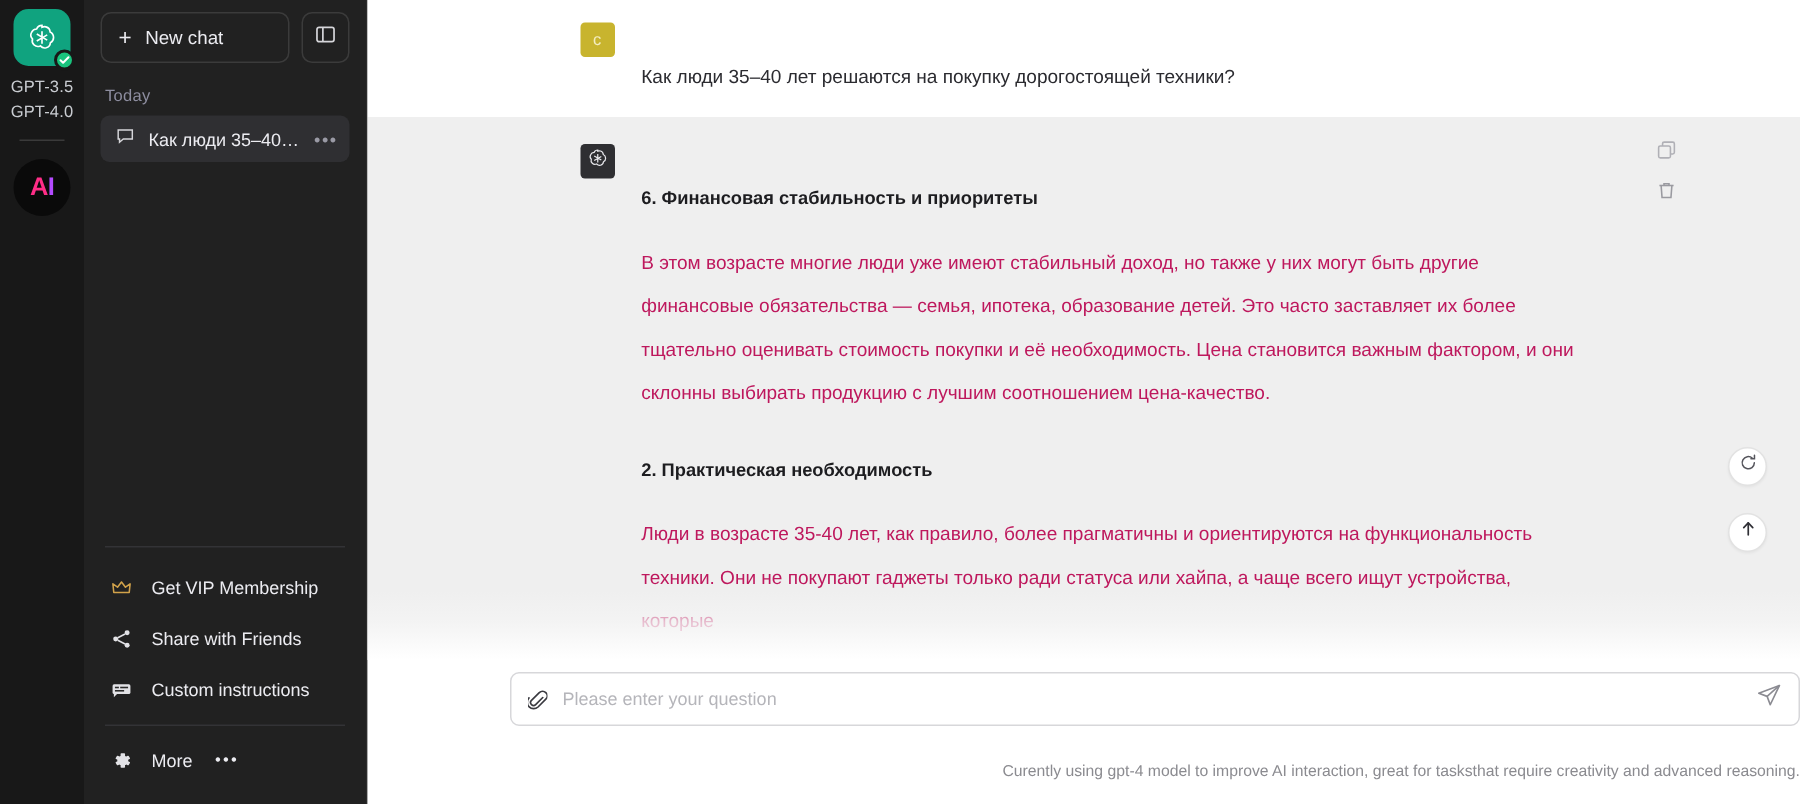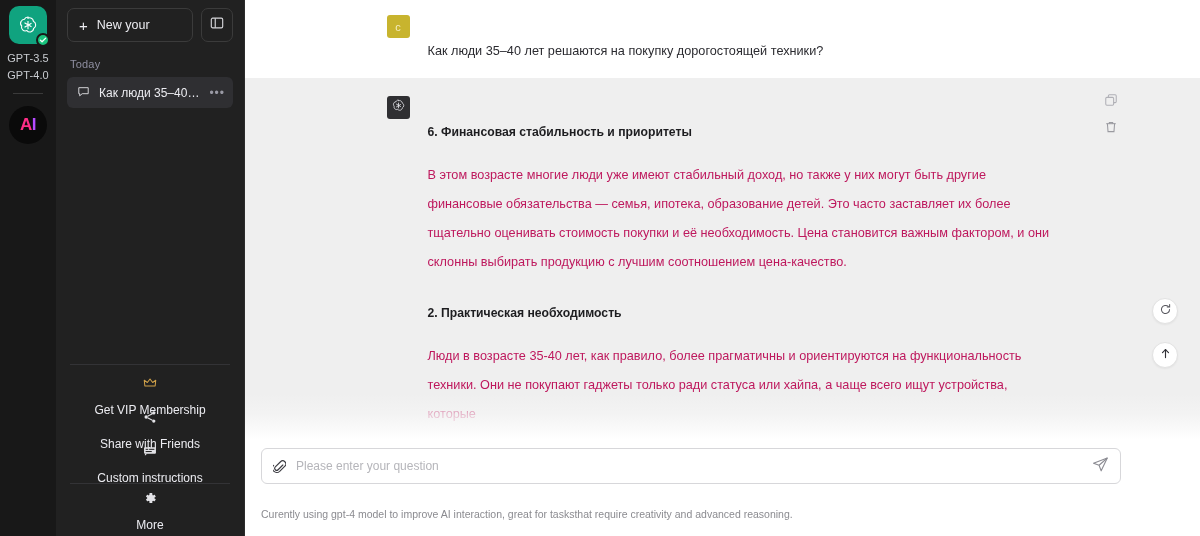--- a/index.html
+++ b/index.html
@@ -85,21 +85,21 @@
     white-space: nowrap; overflow: hidden; text-overflow: ellipsis;
   }
   .hist-dots { color: #9a9aa5; font-size: 12px; letter-spacing: 1px; line-height: 1; }
   .sb-spacer { flex: 1 1 auto; }
   .sb-bottom { padding: 0 11px 12px 11px; }
   .sb-hr { height: 1px; background: #333336; margin: 0 3px 10px 3px; }
   .sb-hr2 { height: 1px; background: #333336; margin: 6px 3px 6px 3px; }
   .menu-item {
     display: flex; align-items: center; gap: 12px;
     height: 34px; padding: 0 6px; border-radius: 6px;
-    color: #ececf1; font-size: 12px; cursor: pointer; flex-direction: column;
+    color: #ececf1; font-size: 12px; cursor: pointer;
   }
   .menu-icn { width: 16px; display: flex; align-items: center; justify-content: center; flex: 0 0 16px; }
   .more-dots { font-size: 11px; letter-spacing: 1.5px; margin-left: 3px; color: #ececf1; }
 
   
   .main {
     flex: 1 1 auto; height: 536px; position: relative;
     background: #ffffff; display: flex; flex-direction: column;
     overflow: hidden;
   }
@@ -156,21 +156,21 @@
     width: 26px; height: 26px; border-radius: 50%;
     background: #ffffff; border: 1px solid #e2e2e2;
     display: flex; align-items: center; justify-content: center;
     cursor: pointer; box-shadow: 0 1px 2px rgba(0,0,0,.05);
   }
 
   
   .composer-wrap {
     position: absolute; left: 16px; right: 0; bottom: 0; height: 96px;
     background: #ffffff; display: flex; flex-direction: column;
-    align-items: flex-start; justify-content: flex-start; padding-top: 8px;
+    align-items: flex-end; justify-content: flex-start; padding-top: 8px;
   }
   .composer {
     width: 860px; height: 36px; background: #ffffff;
     border: 1px solid #d7d7da; border-radius: 6px;
     display: flex; align-items: center; gap: 9px; padding: 0 11px;
   }
   .clip { flex: 0 0 14px; display: flex; align-items: center; cursor: pointer; }
   .composer-input {
     flex: 1 1 auto; border: 0; outline: none; background: transparent;
     font-family: "Liberation Sans", sans-serif; font-size: 12px; color: #2b2b30;
@@ -206,21 +206,21 @@
     <div class="rail-ai">
       <span class="ai-a">A</span>
         <span class="ai-i">I</span>
     </div>
   </div>
 
   <div class="sidebar">
     <div class="sb-top">
       <div class="new-chat">
         <span class="plus">+</span>
-        <span>New your</span>
+        <span>New chat</span>
       </div>
       <div class="panel-btn">
         <span>
           <svg width="14" height="14" viewBox="0 0 16 16" fill="none" stroke="#d6d6da" stroke-width="1.3">
             <rect x="1.5" y="2.5" width="13" height="11" rx="1.6"></rect>
             <line x1="6" y1="2.5" x2="6" y2="13.5"></line>
           </svg>
         </span>
       </div>
     </div>

